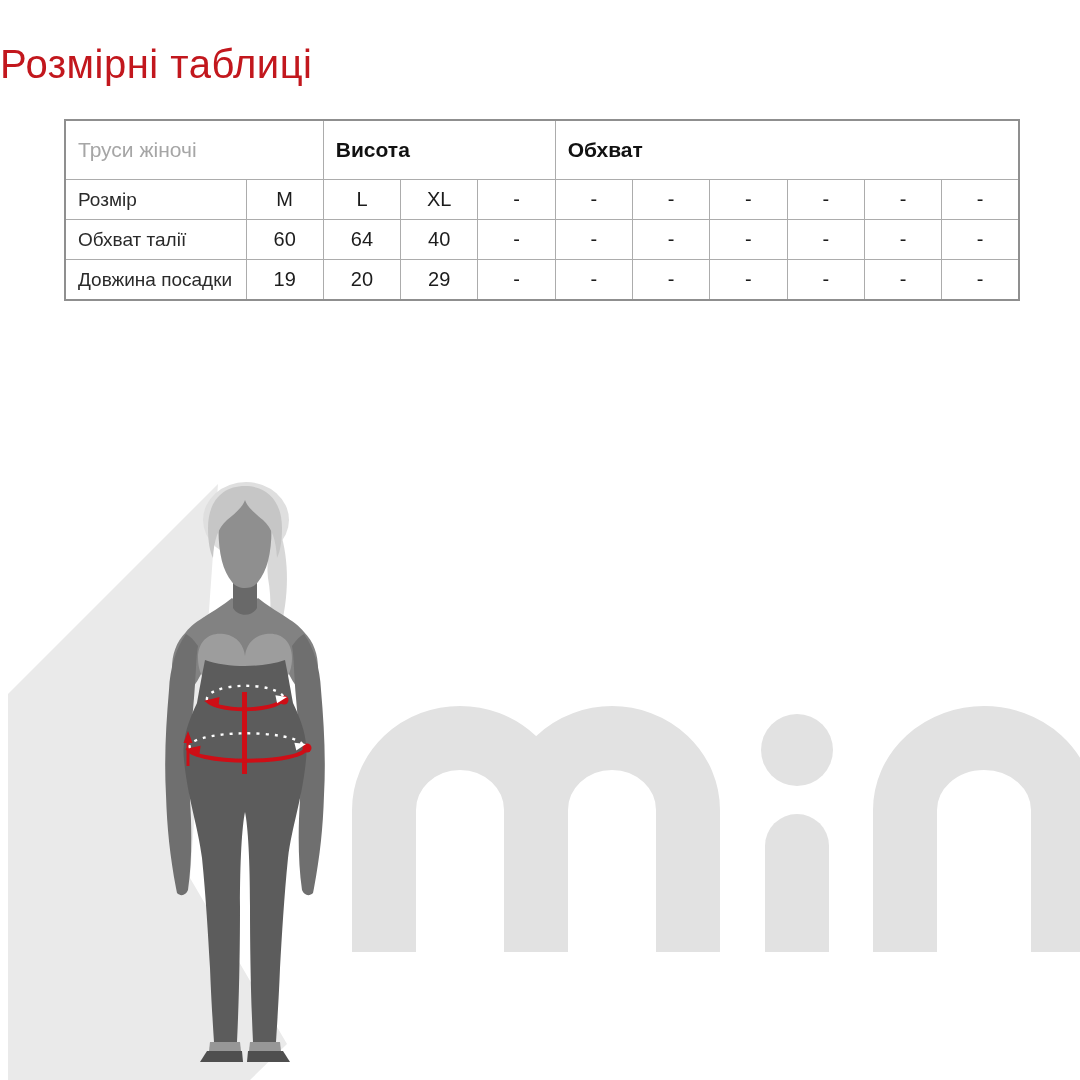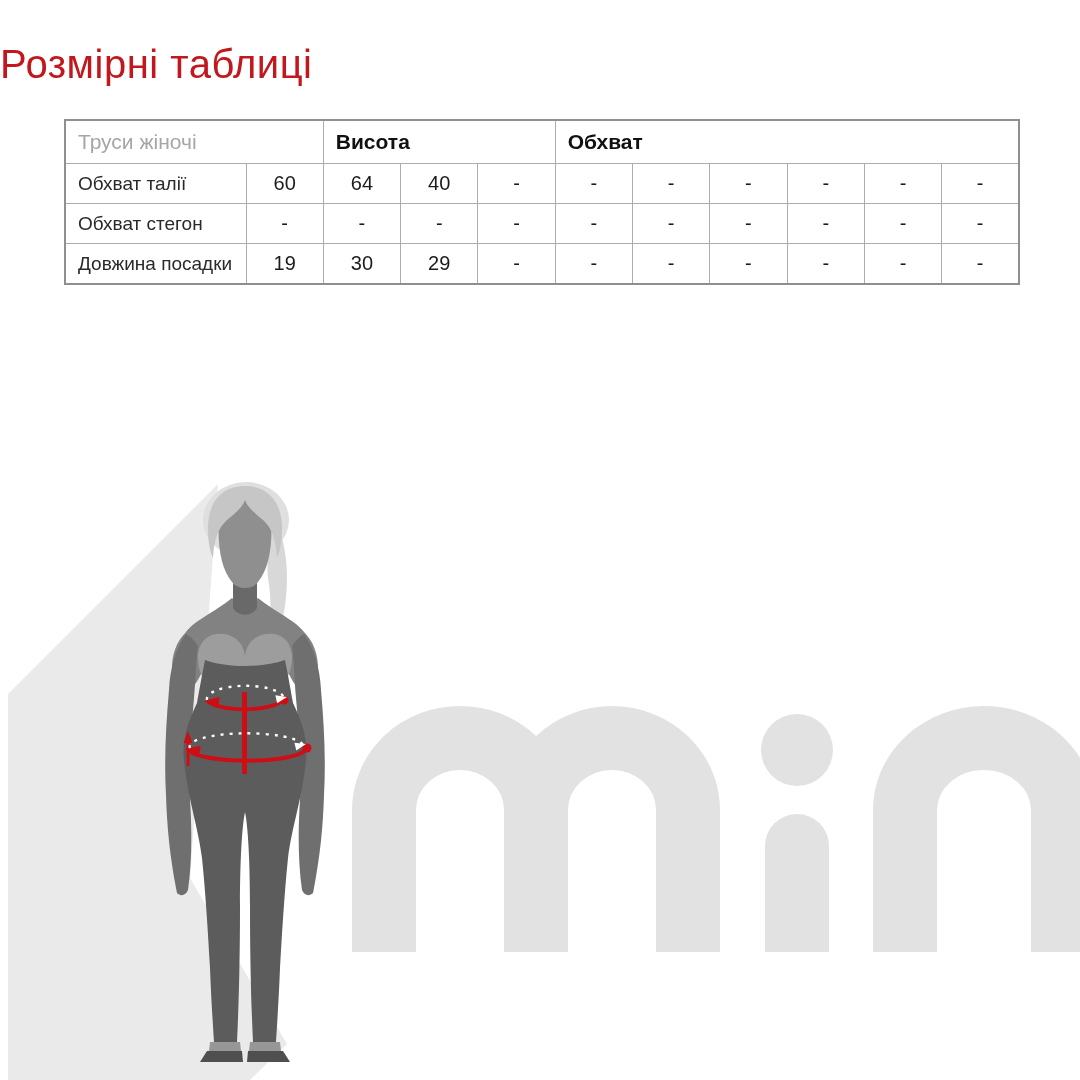--- a/index.html
+++ b/index.html
@@ -17,21 +17,21 @@
     border-collapse:collapse;table-layout:fixed;
     border:2px solid #8f8f8f;
   }
   .size-table th,.size-table td{
     border:1.5px solid #acacac;
     vertical-align:middle;
     color:#222;
   }
   .size-table th{
     text-align:left;font-size:21px;font-weight:700;
-    height:38px;padding:2px 12px;color:#111;
+    height:38px;padding:10px 12px;color:#111;
   }
   .size-table th.muted{color:#a6a6a6;font-weight:400;}
   .size-table td.row-label{
     font-size:19px;padding:6px 12px;line-height:22px;height:27px;color:#2a2a2a;
   }
   .size-table td.val{
     text-align:center;font-size:20px;color:#1c1c1c;padding:2px 0;
   }
   svg.figure{position:absolute;left:0;top:0;pointer-events:none;}
 </style>
@@ -56,49 +56,49 @@
     </colgroup>
   <thead>
     <tr>
         <th colspan="2" class="muted">Труси жіночі</th>
         <th colspan="3">Висота</th>
         <th colspan="6">Обхват</th>
       </tr>
   </thead>
   <tbody>
       <tr>
+        <td class="row-label">Розмір</td>
+        <td class="val">M</td>
+        <td class="val">L</td>
+        <td class="val">XL</td>
+        <td class="val">-</td>
+        <td class="val">-</td>
+        <td class="val">-</td>
+        <td class="val">-</td>
+        <td class="val">-</td>
+        <td class="val">-</td>
+        <td class="val">-</td>
+      </tr>
+      <tr>
         <td class="row-label">Обхват талії</td>
         <td class="val">60</td>
         <td class="val">64</td>
         <td class="val">40</td>
         <td class="val">-</td>
         <td class="val">-</td>
         <td class="val">-</td>
         <td class="val">-</td>
         <td class="val">-</td>
         <td class="val">-</td>
         <td class="val">-</td>
       </tr>
       <tr>
-        <td class="row-label">Обхват стегон</td>
-        <td class="val">-</td>
-        <td class="val">-</td>
-        <td class="val">-</td>
-        <td class="val">-</td>
-        <td class="val">-</td>
-        <td class="val">-</td>
-        <td class="val">-</td>
-        <td class="val">-</td>
-        <td class="val">-</td>
-        <td class="val">-</td>
-      </tr>
-      <tr>
         <td class="row-label">Довжина посадки</td>
         <td class="val">19</td>
-        <td class="val">30</td>
+        <td class="val">20</td>
         <td class="val">29</td>
         <td class="val">-</td>
         <td class="val">-</td>
         <td class="val">-</td>
         <td class="val">-</td>
         <td class="val">-</td>
         <td class="val">-</td>
         <td class="val">-</td>
       </tr>
     </tbody>

